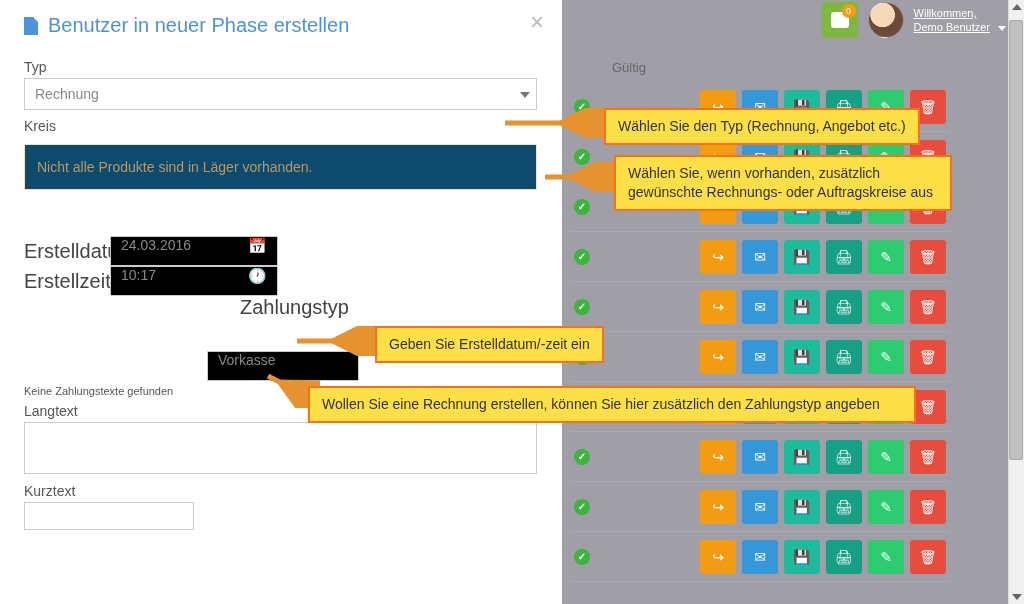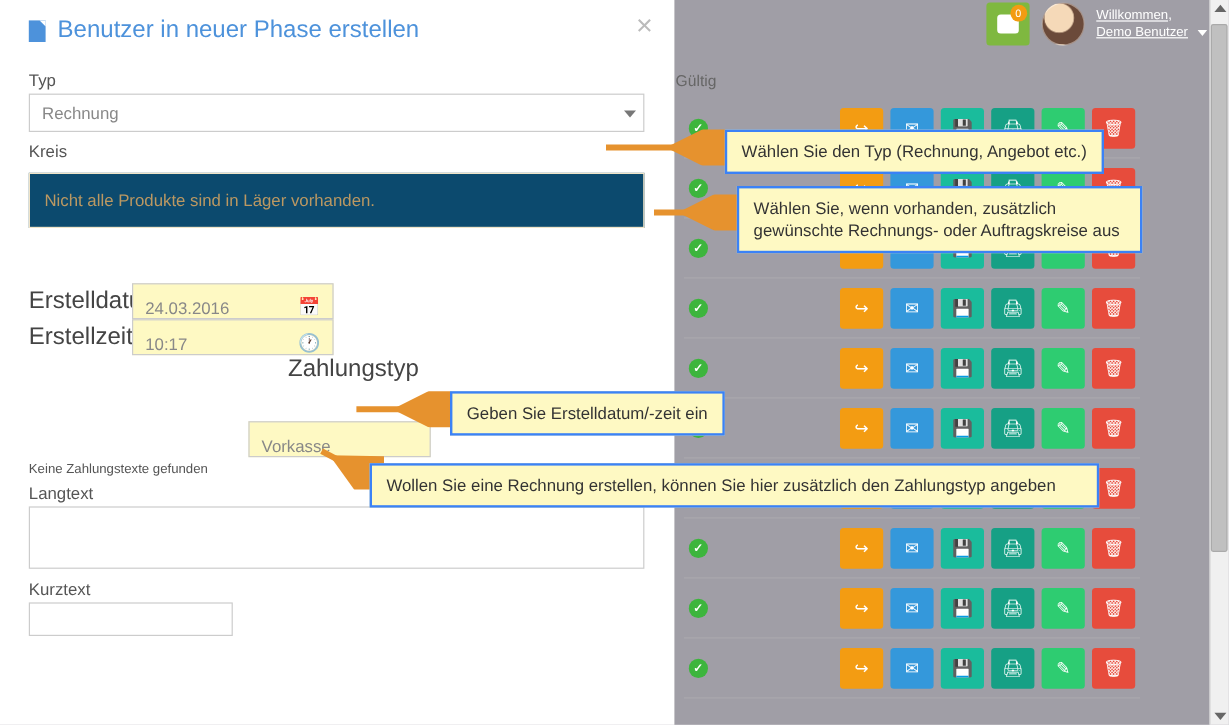--- a/index.html
+++ b/index.html
@@ -8,21 +8,21 @@
     .backdrop { position: absolute; inset: 0; background: rgba(90, 85, 100, 0.55); }
 
     .top-bar { position: absolute; top: 0; right: 18px; height: 40px; display: flex; align-items: center; gap: 10px; }
     .notif-box { width: 36px; height: 36px; background: #7fb840; border-radius: 3px; display: flex; align-items: center; justify-content: center; position: relative; }
     .notif-box .bubble { width: 18px; height: 16px; background: #fff; border-radius: 3px; position: relative; }
     .notif-box .badge { position: absolute; top: 2px; right: 2px; width: 14px; height: 14px; border-radius: 50%; background: #f39c12; color: #fff; font-size: 9px; display: flex; align-items: center; justify-content: center; }
     .avatar { width: 36px; height: 36px; border-radius: 50%; background: radial-gradient(circle at 40% 35%, #f5d9b8 0 40%, #6b4a3a 42% 100%); border: 1px solid rgba(255,255,255,0.4); }
     .user-text { color: #fff; font-size: 11px; line-height: 1.3; text-decoration: underline; }
     .user-text .caret { display: inline-block; width: 0; height: 0; border-left: 4px solid transparent; border-right: 4px solid transparent; border-top: 5px solid #fff; margin-left: 8px; vertical-align: middle; }
 
-    .col-header { position: absolute; top: 60px; left: 563px; font-size: 13px; color: #666; }
+    .col-header { position: absolute; top: 60px; left: 612px; font-size: 13px; color: #666; }
 
     .grid { position: absolute; top: 82px; left: 570px; width: 380px; }
     .grid-row { display: flex; align-items: center; gap: 6px; height: 50px; border-bottom: 1px solid rgba(200,200,200,0.25); padding: 0 4px; }
     .status-dot { width: 16px; height: 16px; border-radius: 50%; background: #3db53d; position: relative; display: flex; align-items: center; justify-content: center; margin-right: 8px; }
     .status-dot::after { content: "✓"; color: #fff; font-size: 10px; font-weight: bold; }
     .spacer { flex: 1; }
     .action-btn { width: 36px; height: 34px; border-radius: 3px; display: flex; align-items: center; justify-content: center; color: #fff; font-size: 14px; }
     .c-orange { background: #f39c12; }
     .c-blue { background: #3498db; }
     .c-green { background: #1abc9c; }
@@ -45,31 +45,31 @@
 
     .form-label { font-size: 14px; color: #555; margin-top: 22px; margin-bottom: 3px; }
     .select-box { width: 513px; height: 32px; border: 1px solid #ccc; padding: 0 10px; display: flex; align-items: center; justify-content: space-between; color: #888; font-size: 14px; position: relative; background: #fff; }
     .select-box.active { border-color: #e6922e; color: #333; }
     .select-box .tri { width: 0; height: 0; border-left: 5px solid transparent; border-right: 5px solid transparent; border-top: 6px solid #777; position: absolute; right: 6px; top: 13px; }
 
     .warning { width: 513px; margin-top: 10px; background: #0c4a6e; border: 1px solid #f0e4c8; color: #bb9862; padding: 14px 12px; font-size: 14px; }
 
     .row-field { display: flex; align-items: center; margin-top: 8px; gap: 0; }
     .row-field .lbl { width: 86px; font-size: 20px; color: #444; }
-    .input-box { width: 168px; height: 30px; border: 1px solid #ccc; padding: 0 10px; display: flex; align-items: flex-end; justify-content: space-between; color: #888; font-size: 14px; background: #fef9c3; }
+    .input-box { width: 168px; height: 30px; border: 1px solid #ccc; padding: 0 10px; display: flex; align-items: flex-start; justify-content: space-between; color: #888; font-size: 14px; background: #000000; }
     .input-box.narrow { width: 152px; margin-top: 32px; }
     .cal-icon, .clock-icon { color: #777; font-size: 15px; }
 
     .hint-text { font-size: 11px; color: #555; margin-top: 4px; }
 
     .section-title { font-size: 20px; color: #333; font-weight: 400; margin-top: 22px; }
     .textarea { width: 513px; height: 52px; border: 1px solid #ccc; background: #fff; resize: none; }
     .short-input { width: 170px; height: 28px; border: 1px solid #ccc; background: #fff; }
 
-    .callout { position: absolute; background: #fef9c3; border: 2px solid #3b82f6; padding: 7px 12px; font-size: 14px; color: #333; line-height: 1.35; z-index: 50; }
+    .callout { position: absolute; background: #fde047; border: 2px solid #f97316; padding: 7px 12px; font-size: 14px; color: #333; line-height: 1.35; z-index: 50; }
     .arrow-svg { position: absolute; z-index: 49; }
   </style>
 </head>
 <body>
 
 <div class="backdrop"></div>
 
 <div class="top-bar">
   <div class="notif-box">
     <div class="bubble"></div>

